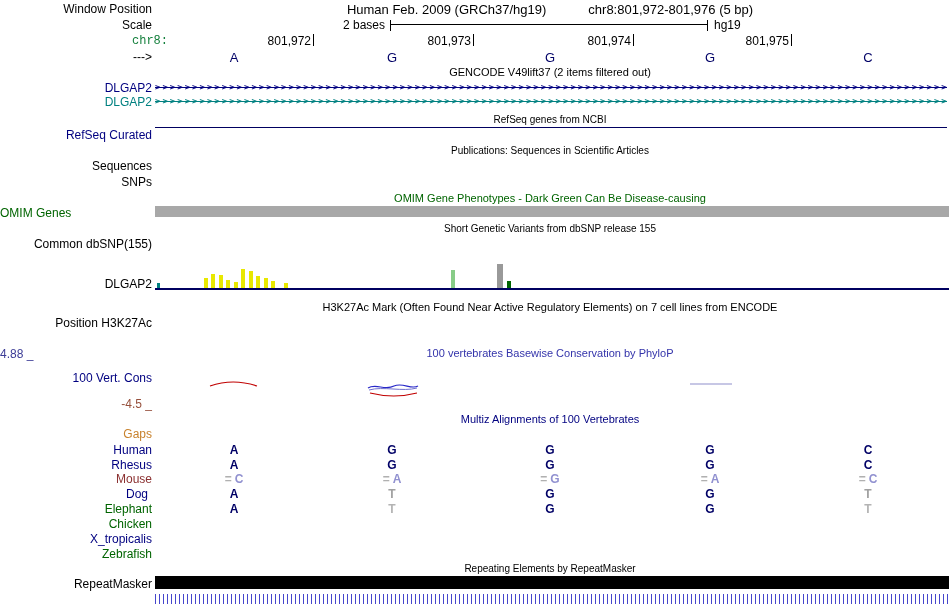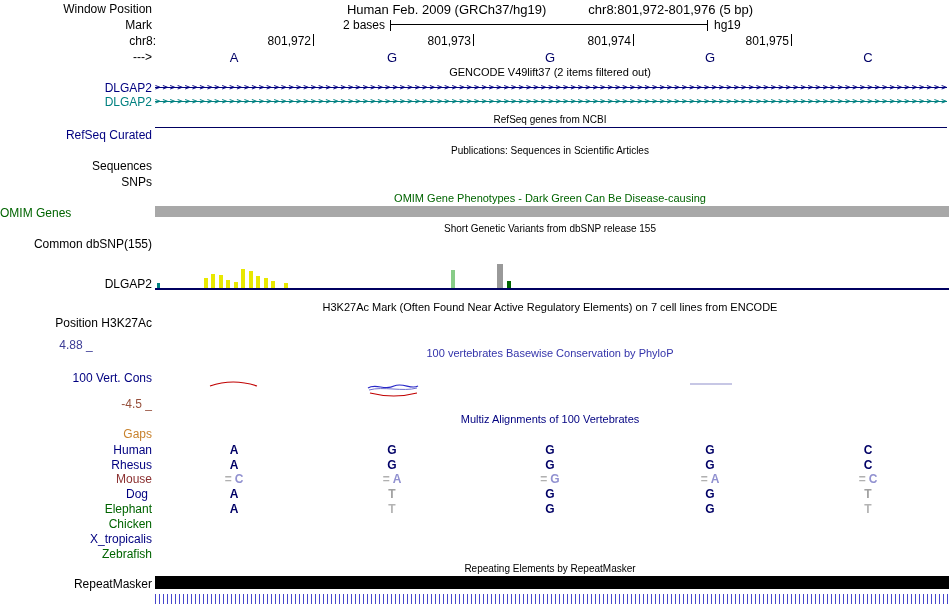--- a/index.html
+++ b/index.html
@@ -37,33 +37,33 @@
     <path d="M214,50 C228,46 248,52 262,48" fill="none" stroke="#7070d0" stroke-width="1"></path>
     <path d="M215,53 Q239,59 262,53" fill="none" stroke="#c00000" stroke-width="1.2"></path>
     <path d="M535,44 L577,44" fill="none" stroke="#9090cc" stroke-width="1.2"></path>
   </svg>
 
   <div class="abs" style="left:155px;top:576px;width:794px;height:13px;background:#000;"></div>
 
   <div class="abs tickstrip" style="left:155px;top:594px;width:794px;height:10px;"></div>
 
 <div style="position: absolute; left: 0px; top: 2px; width: 152px; text-align: right; color: rgb(0, 0, 0); white-space: nowrap;">Window Position</div>
-    <div style="position: absolute; left: 0px; top: 18px; width: 152px; text-align: right; color: rgb(0, 0, 0); white-space: nowrap;">Mark</div>
-    <div style="position: absolute; left: 4px; top: 34px; width: 152px; text-align: right; color: #000000; white-space: nowrap;">chr8:</div>
+    <div style="position: absolute; left: 0px; top: 18px; width: 152px; text-align: right; color: rgb(0, 0, 0); white-space: nowrap;">Scale</div>
+    <div style="position: absolute; left: 16px; top: 34px; width: 152px; text-align: right; color: #15803d; white-space: nowrap; font-family: Liberation Mono, monospace;">chr8:</div>
     <div style="position: absolute; left: 0px; top: 50px; width: 152px; text-align: right; color: rgb(0, 0, 0); white-space: nowrap;">---&gt;</div>
     <div style="position: absolute; left: 0px; top: 81px; width: 152px; text-align: right; color: rgb(0, 0, 128); white-space: nowrap;">DLGAP2</div>
     <div style="position: absolute; left: 0px; top: 95px; width: 152px; text-align: right; color: rgb(0, 128, 128); white-space: nowrap;">DLGAP2</div>
     <div style="position: absolute; left: 0px; top: 128px; width: 152px; text-align: right; color: rgb(0, 0, 128); white-space: nowrap;">RefSeq Curated</div>
     <div style="position: absolute; left: 0px; top: 159px; width: 152px; text-align: right; color: rgb(0, 0, 0); white-space: nowrap;">Sequences</div>
     <div style="position: absolute; left: 0px; top: 175px; width: 152px; text-align: right; color: rgb(0, 0, 0); white-space: nowrap;">SNPs</div>
     <div style="position: absolute; left: 0px; top: 206px; width: 152px; text-align: left; color: rgb(0, 100, 0); white-space: nowrap;">OMIM Genes</div>
     <div style="position: absolute; left: 0px; top: 237px; width: 152px; text-align: right; color: rgb(0, 0, 0); white-space: nowrap;">Common dbSNP(155)</div>
     <div style="position: absolute; left: 0px; top: 277px; width: 152px; text-align: right; color: rgb(0, 0, 0); white-space: nowrap;">DLGAP2</div>
     <div style="position: absolute; left: 0px; top: 316px; width: 152px; text-align: right; color: rgb(0, 0, 0); white-space: nowrap;">Position H3K27Ac</div>
-    <div style="position: absolute; left: 0px; top: 338px; width: 152px; text-align: center; color: rgb(60, 60, 150); white-space: nowrap;">4.88 _</div>
+    <div style="position: absolute; left: 0px; top: 347px; width: 152px; text-align: left; color: rgb(60, 60, 150); white-space: nowrap;">4.88 _</div>
     <div style="position: absolute; left: 0px; top: 371px; width: 152px; text-align: right; color: rgb(0, 0, 128); white-space: nowrap;">100 Vert. Cons</div>
     <div style="position: absolute; left: 0px; top: 397px; width: 152px; text-align: right; color: rgb(150, 80, 60); white-space: nowrap;">-4.5 _</div>
     <div style="position: absolute; left: 0px; top: 427px; width: 152px; text-align: right; color: rgb(200, 130, 45); white-space: nowrap;">Gaps</div>
     <div style="position: absolute; left: 0px; top: 443px; width: 152px; text-align: right; color: rgb(0, 0, 128); white-space: nowrap;">Human</div>
     <div style="position: absolute; left: 0px; top: 458px; width: 152px; text-align: right; color: rgb(0, 0, 128); white-space: nowrap;">Rhesus</div>
     <div style="position: absolute; left: 0px; top: 472px; width: 152px; text-align: right; color: rgb(139, 48, 48); white-space: nowrap;">Mouse</div>
     <div style="position: absolute; left: 0px; top: 487px; width: 148px; text-align: right; color: rgb(0, 0, 128); white-space: nowrap;">Dog</div>
     <div style="position: absolute; left: 0px; top: 502px; width: 152px; text-align: right; color: rgb(0, 100, 0); white-space: nowrap;">Elephant</div>
     <div style="position: absolute; left: 0px; top: 517px; width: 152px; text-align: right; color: rgb(0, 100, 0); white-space: nowrap;">Chicken</div>
     <div style="position: absolute; left: 0px; top: 532px; width: 152px; text-align: right; color: rgb(0, 0, 128); white-space: nowrap;">X_tropicalis</div>

